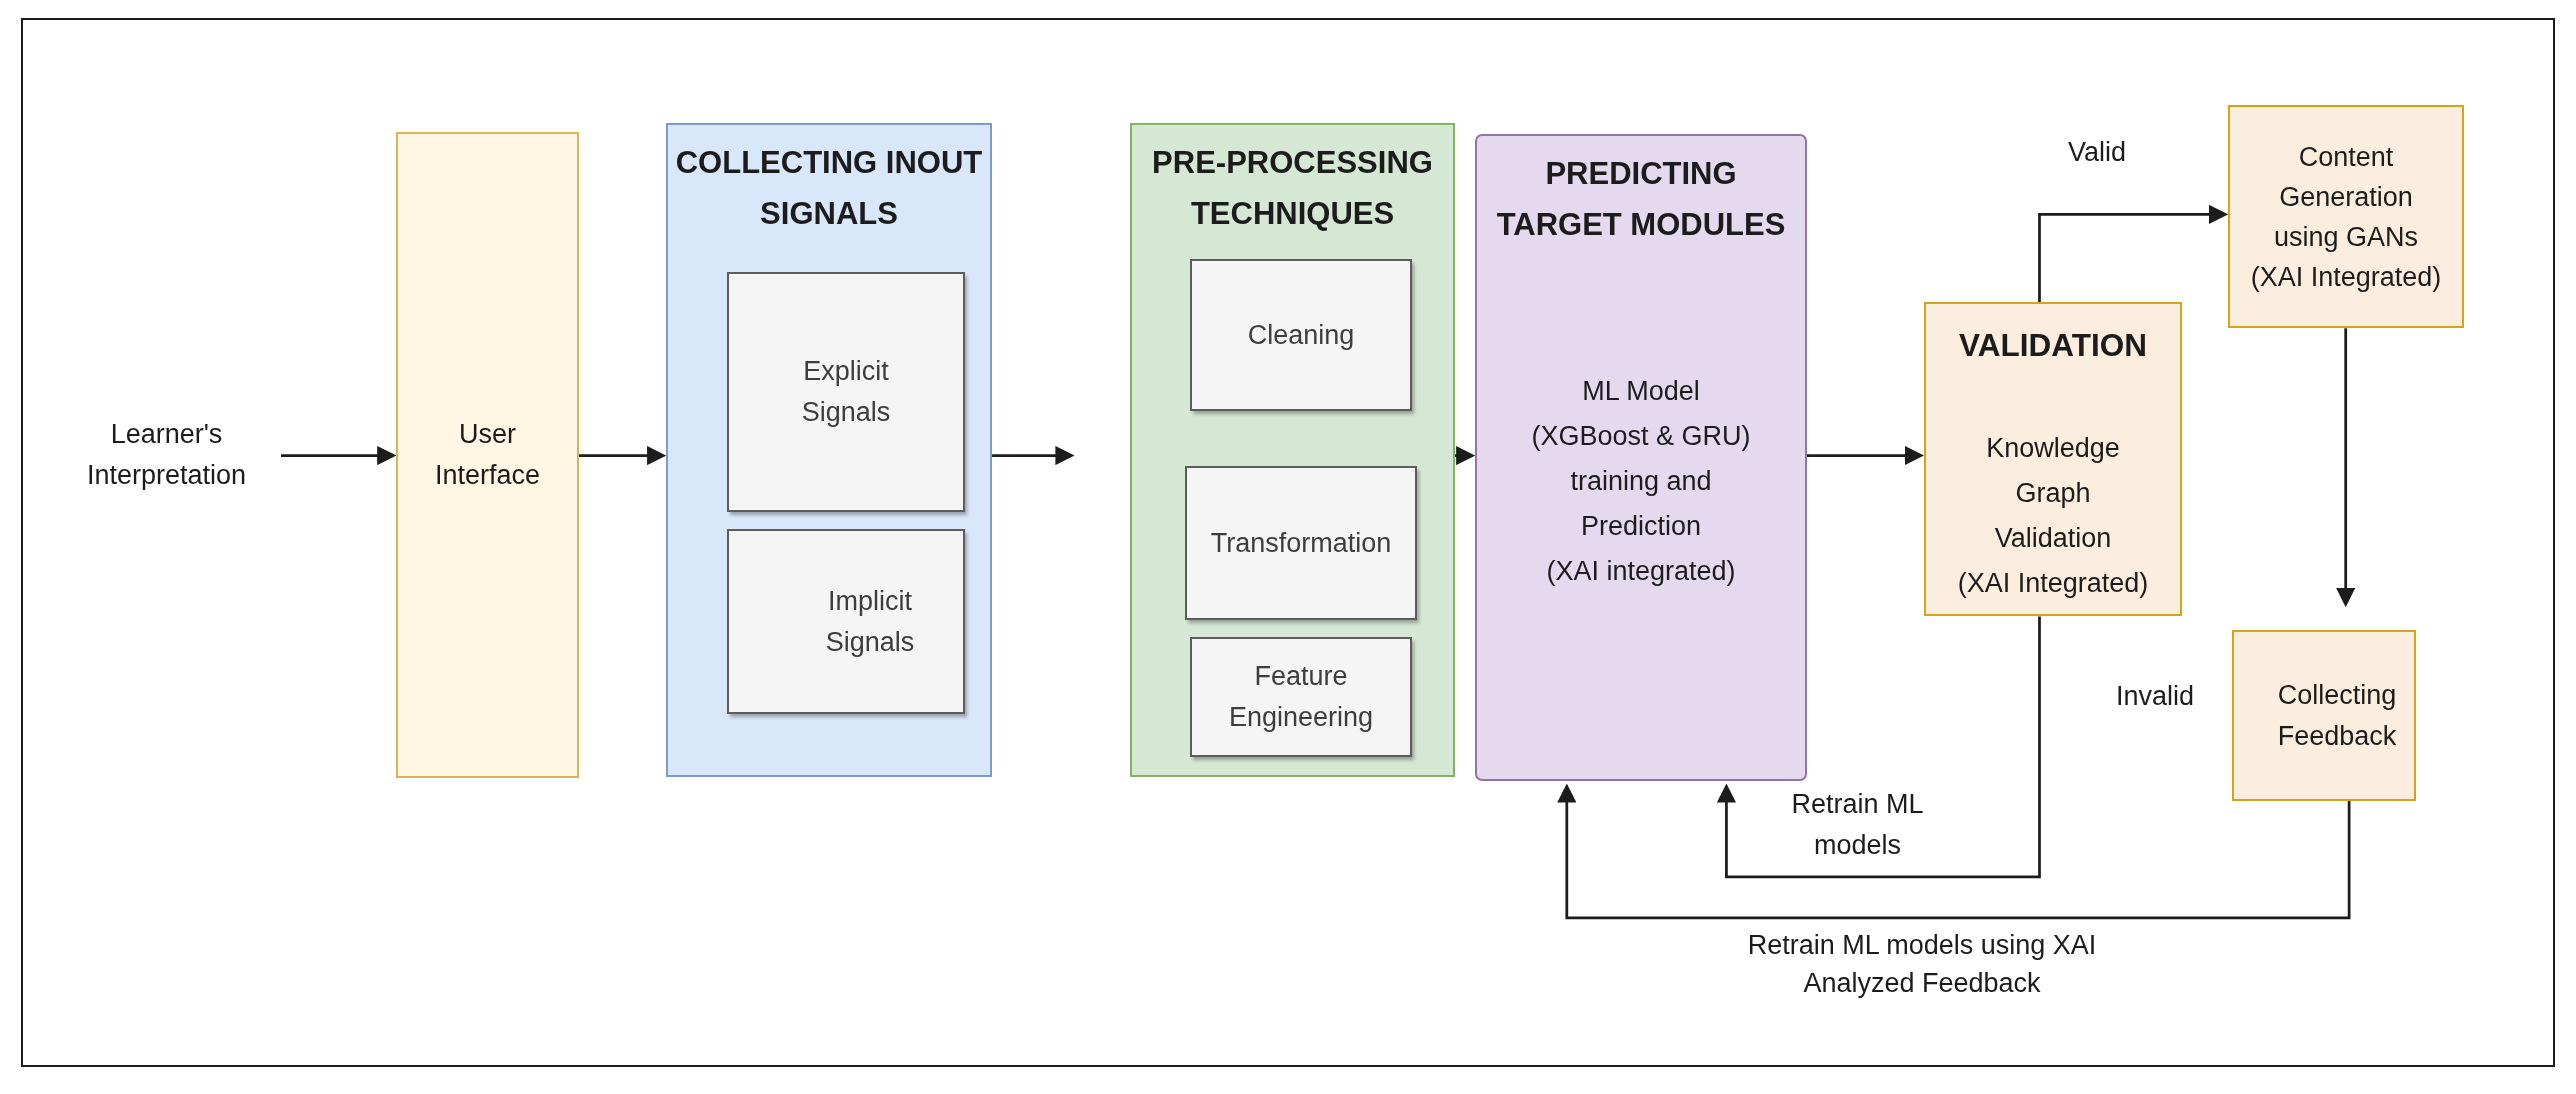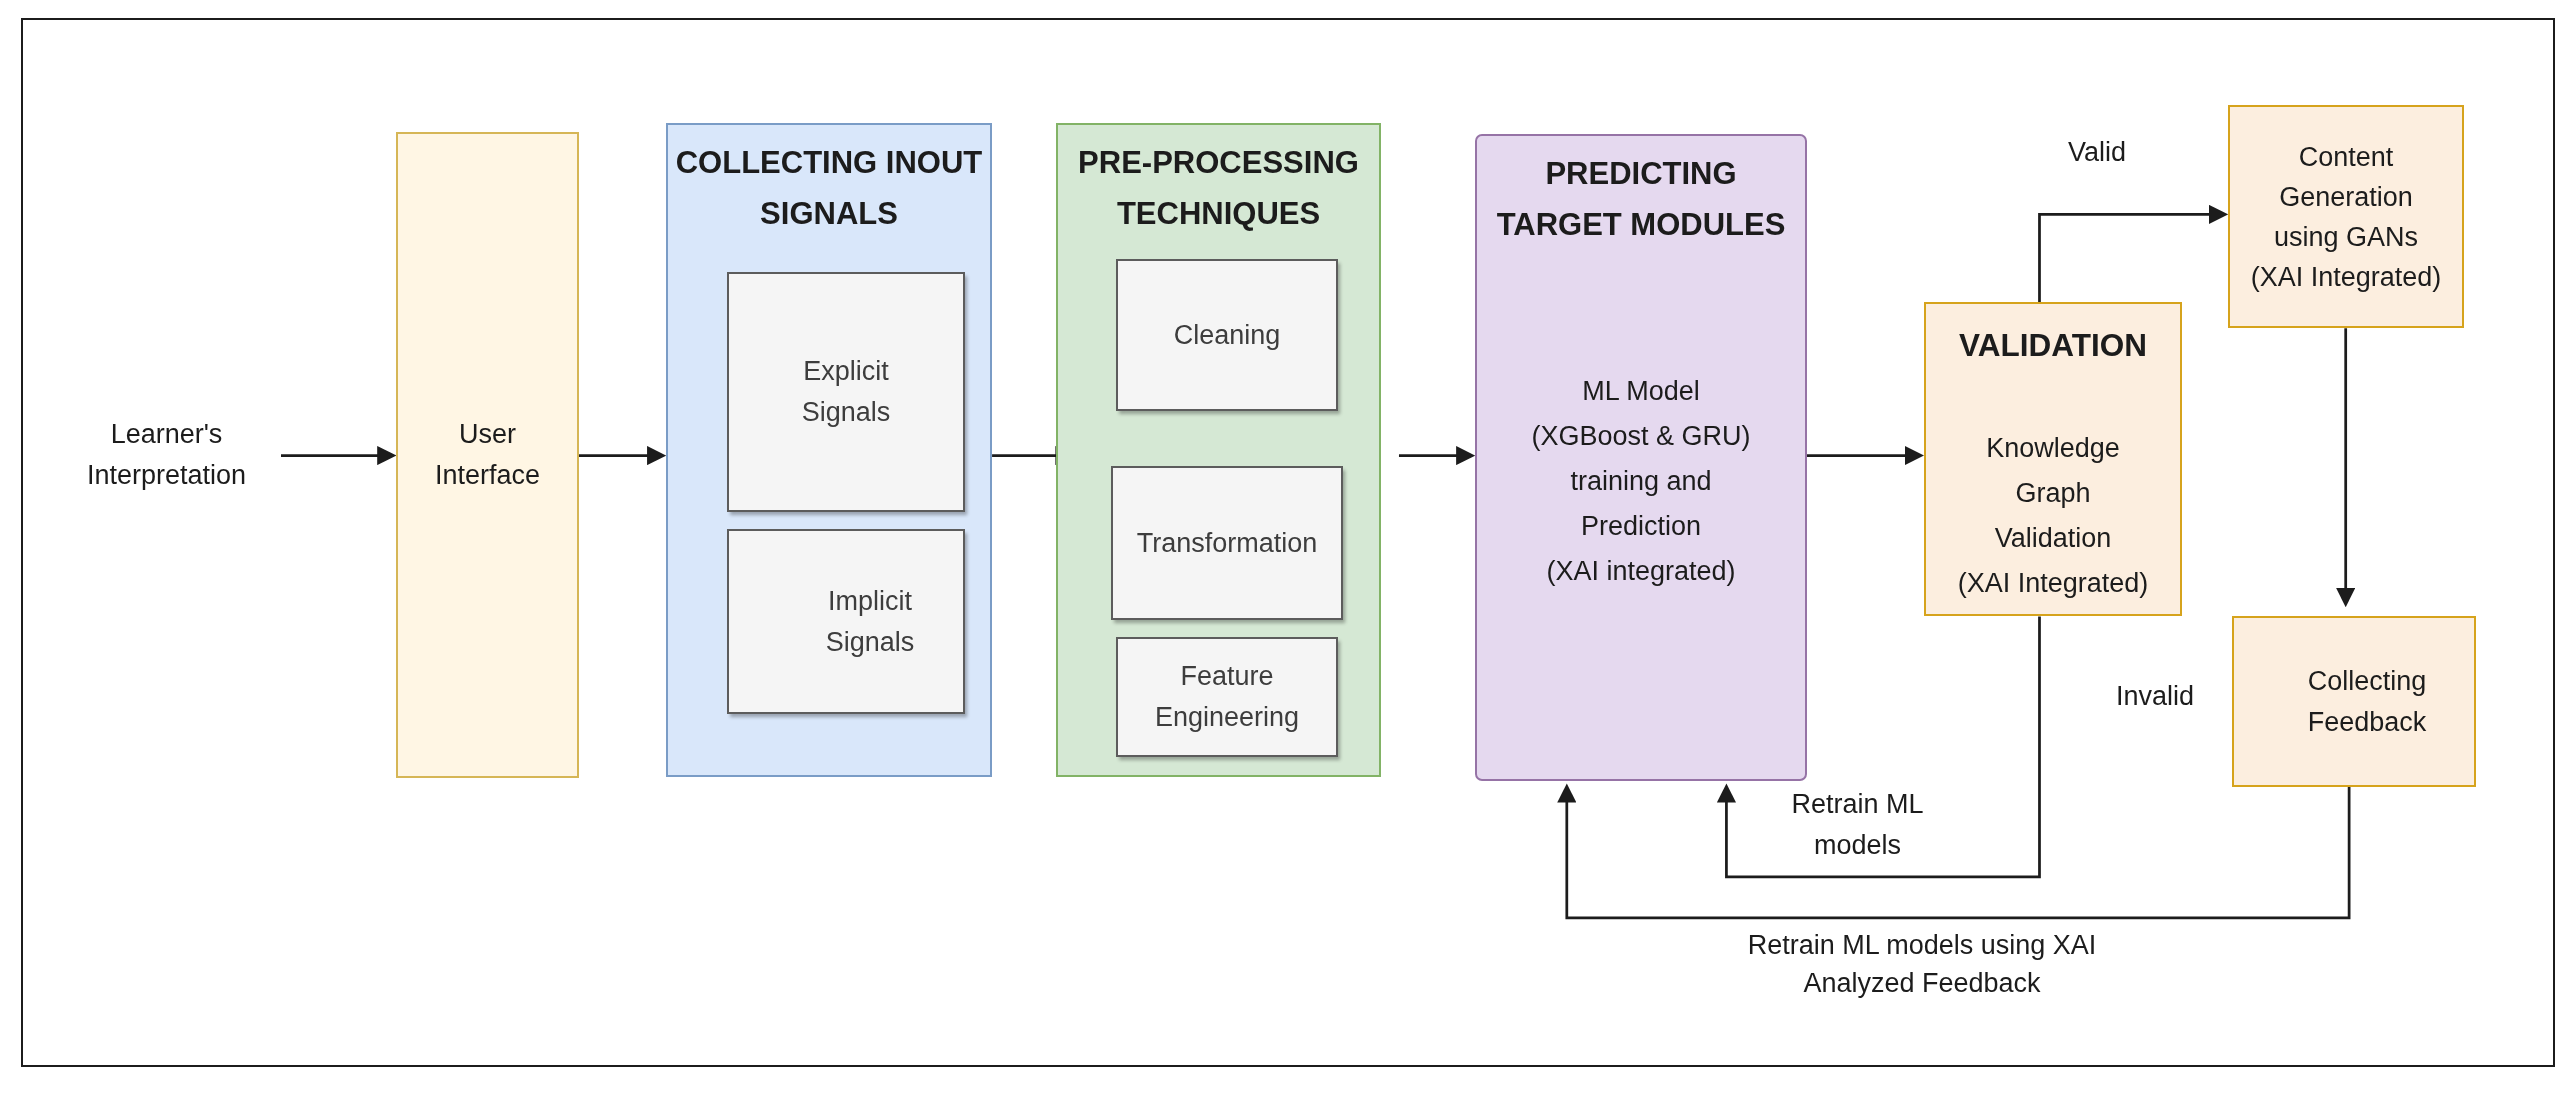--- a/index.html
+++ b/index.html
@@ -88,21 +88,21 @@
 
   <div class="panel blue-panel" style="left:666px;top:123px;width:326px;height:654px;">
     <div class="panel-title">COLLECTING INOUT
 SIGNALS</div>
     <div class="box sub-box" style="left:59px;top:147px;width:238px;height:240px;">Explicit
 Signals</div>
     <div class="box sub-box" style="left:59px;top:404px;width:238px;height:185px;padding-left:48px;">Implicit
 Signals</div>
   </div>
 
-  <div class="panel green-panel" style="left:1056px;top:123px;width:325px;height:654px;">
+  <div class="panel green-panel" style="left:1130px;top:123px;width:325px;height:654px;">
     <div class="panel-title">PRE-PROCESSING
 TECHNIQUES</div>
     <div class="box sub-box" style="left:58px;top:134px;width:222px;height:152px;">Cleaning</div>
     <div class="box sub-box" style="left:53px;top:341px;width:232px;height:154px;">Transformation</div>
     <div class="box sub-box" style="left:58px;top:512px;width:222px;height:120px;">Feature
 Engineering</div>
   </div>
 
   <div class="panel purple-panel" style="left:1475px;top:134px;width:332px;height:647px;border-radius:7px;">
     <div class="panel-title">PREDICTING
@@ -120,21 +120,21 @@
 Graph
 Validation
 (XAI Integrated)</div>
   </div>
 
   <div class="box orange-box" style="left:2228px;top:105px;width:236px;height:223px;line-height:40px;">Content
 Generation
 using GANs
 (XAI Integrated)</div>
 
-  <div class="box orange-box" style="left:2232px;top:616px;width:244px;height:171px;padding-left:26px;">Collecting
+  <div class="box orange-box" style="left:2232px;top:630px;width:184px;height:171px;padding-left:26px;">Collecting
 Feedback</div>
 
   <div class="free-label" style="left:2042px;top:132px;width:110px;">Valid</div>
   <div class="free-label" style="left:2057px;top:676px;width:137px;text-align:right;">Invalid</div>
   <div class="free-label small-lh" style="left:1672px;top:926px;width:500px;">Retrain ML models using XAI
 Analyzed Feedback</div>
   <div class="free-label" style="left:1761px;top:784px;width:193px;">Retrain ML
 models</div>
 
 </div>

